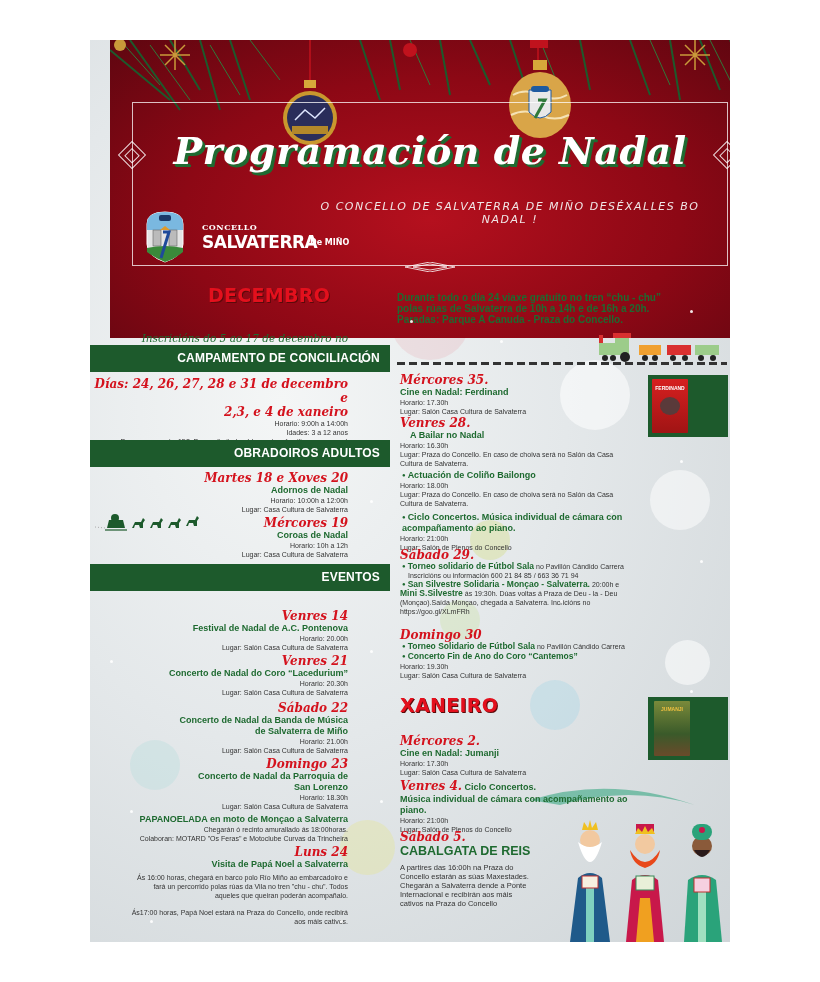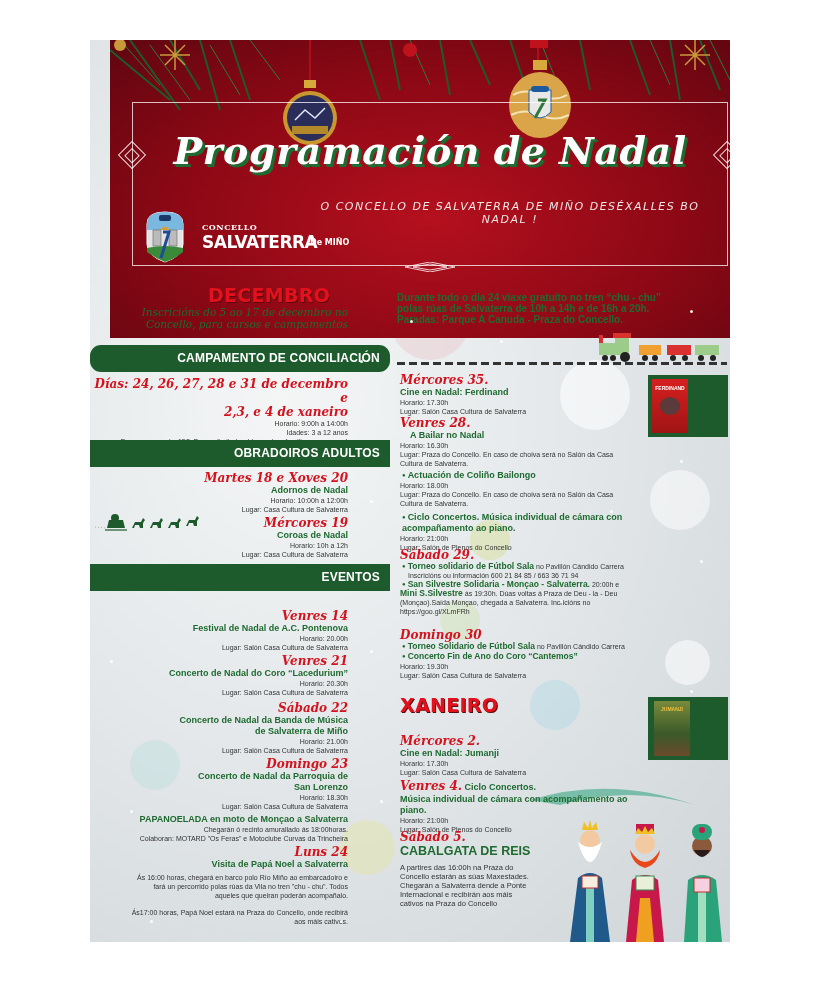--- a/index.html
+++ b/index.html
@@ -125,26 +125,26 @@
 
     <svg class="bottom-ornament" viewBox="0 0 50 10">
       <path d="M0 5 L25 0 L50 5 L25 10 Z" fill="none" stroke="#fff" stroke-width=".8"></path>
       <path d="M8 5 L25 2 L42 5 L25 8 Z" fill="none" stroke="#fff" stroke-width=".8"></path>
     </svg>
   </div>
 
   <div class="block" style="left:118px;top:244px;">
     <span class="month-title">DECEMBRO</span>
   </div>
-  <div class="block script-green r" style="left:40px;top:266px;width:218px;">
+  <div class="block script-green r" style="left:40px;top:292px;width:218px;">
     <div>Inscricións do 5 ao 17 de decembro no</div>
     <div>Concello, para cursos e campamentos</div>
   </div>
 
-  <div class="band" style="top:305px;border-radius:11px;">CAMPAMENTO DE CONCILIACIÓN</div>
+  <div class="band" style="top:305px;">CAMPAMENTO DE CONCILIACIÓN</div>
   <div class="block r" style="left:0;top:337px;width:258px;">
     <div class="script-red">Días: 24, 26, 27, 28 e 31 de decembro e</div>
     <div class="script-red">2,3, e 4 de xaneiro</div>
     <div class="small">Horario: 9:00h a 14:00h</div>
     <div class="small">Idades: 3 a 12 anos</div>
     <div class="small">Prezo por neno/a: 15€. Prazas limitadas (desconto a familias numerosas)</div>
   </div>
 
   <div class="band" style="top:400px;">OBRADOIROS ADULTOS</div>
   <div class="block r" style="left:0;top:431px;width:258px;">

